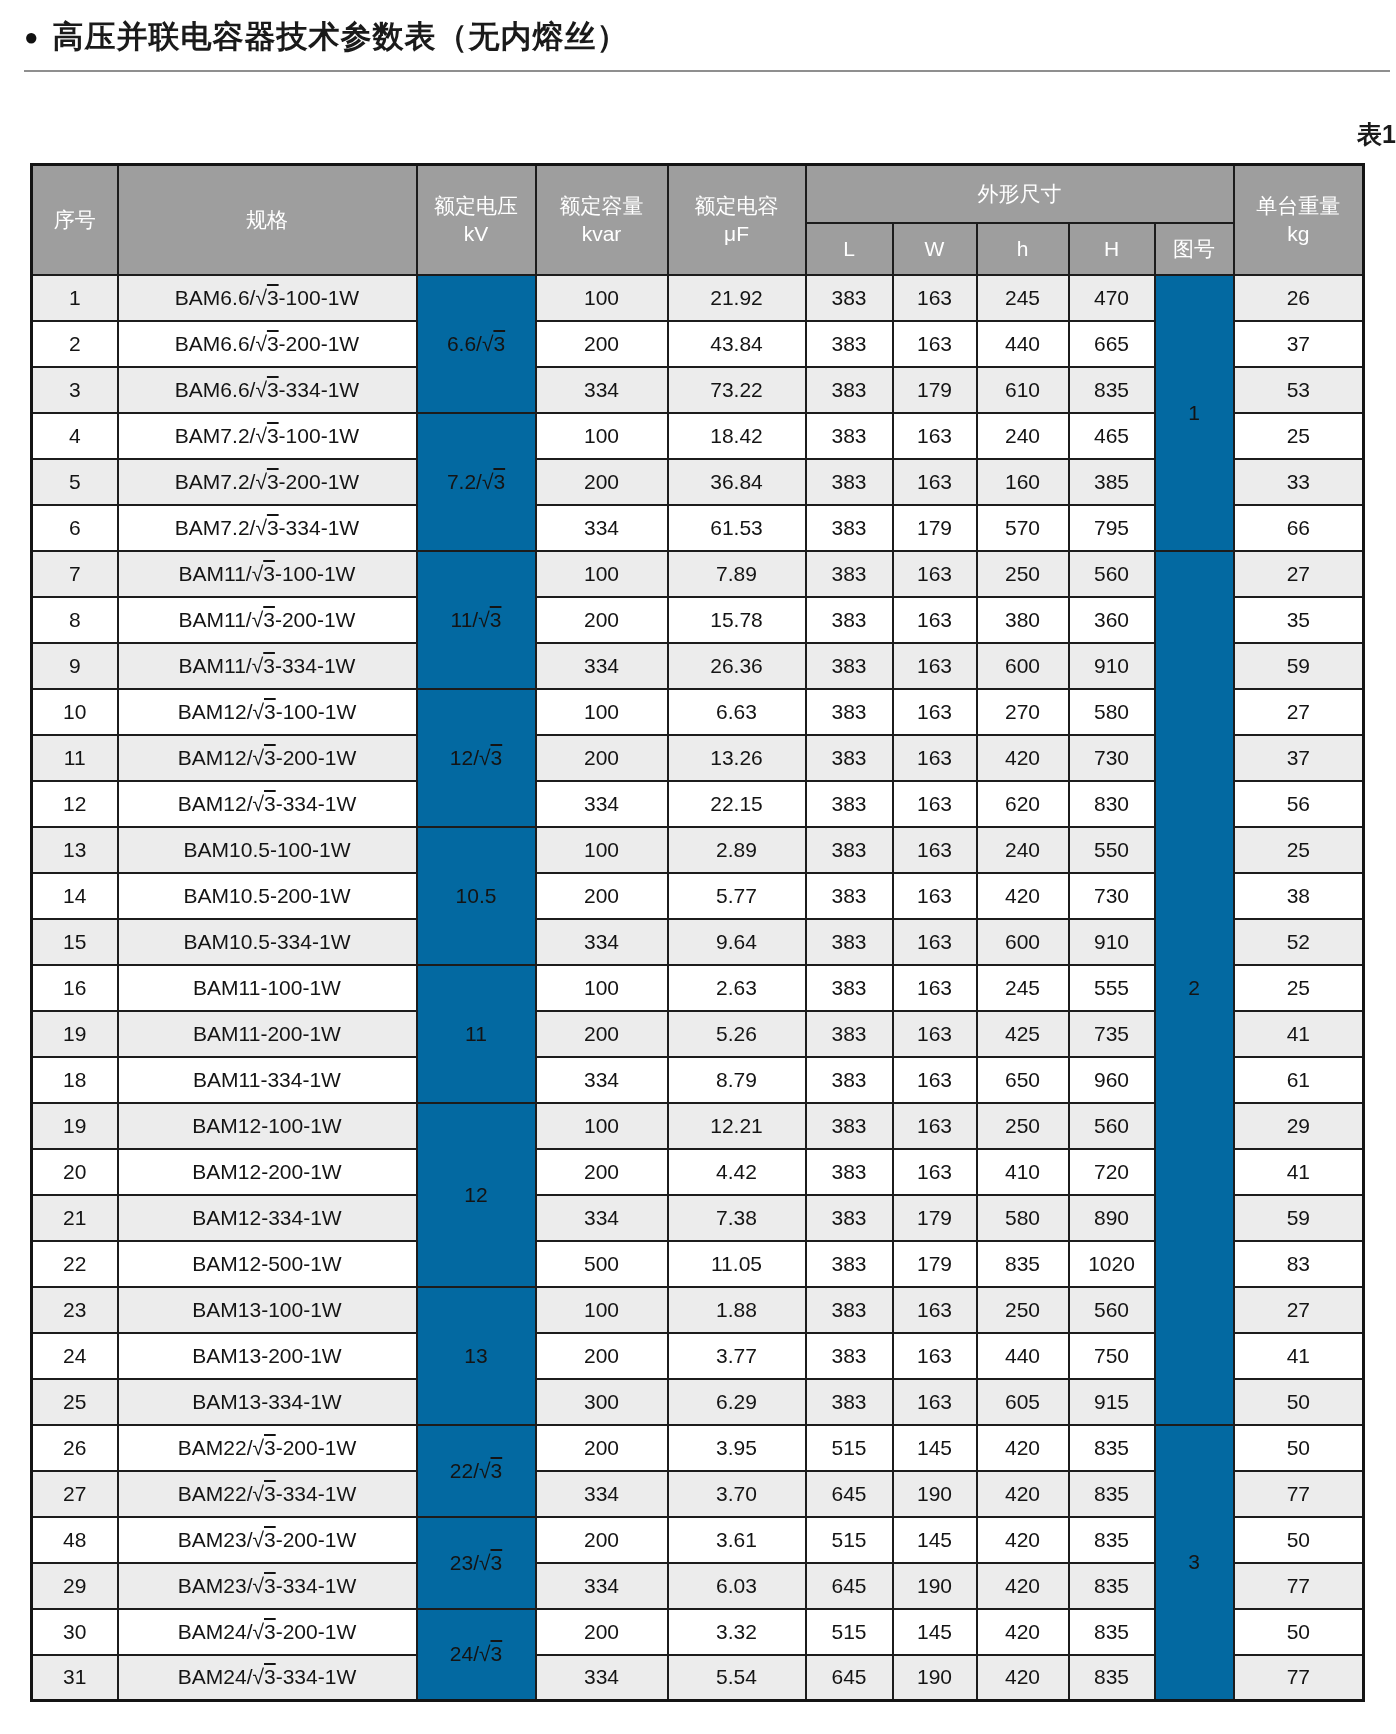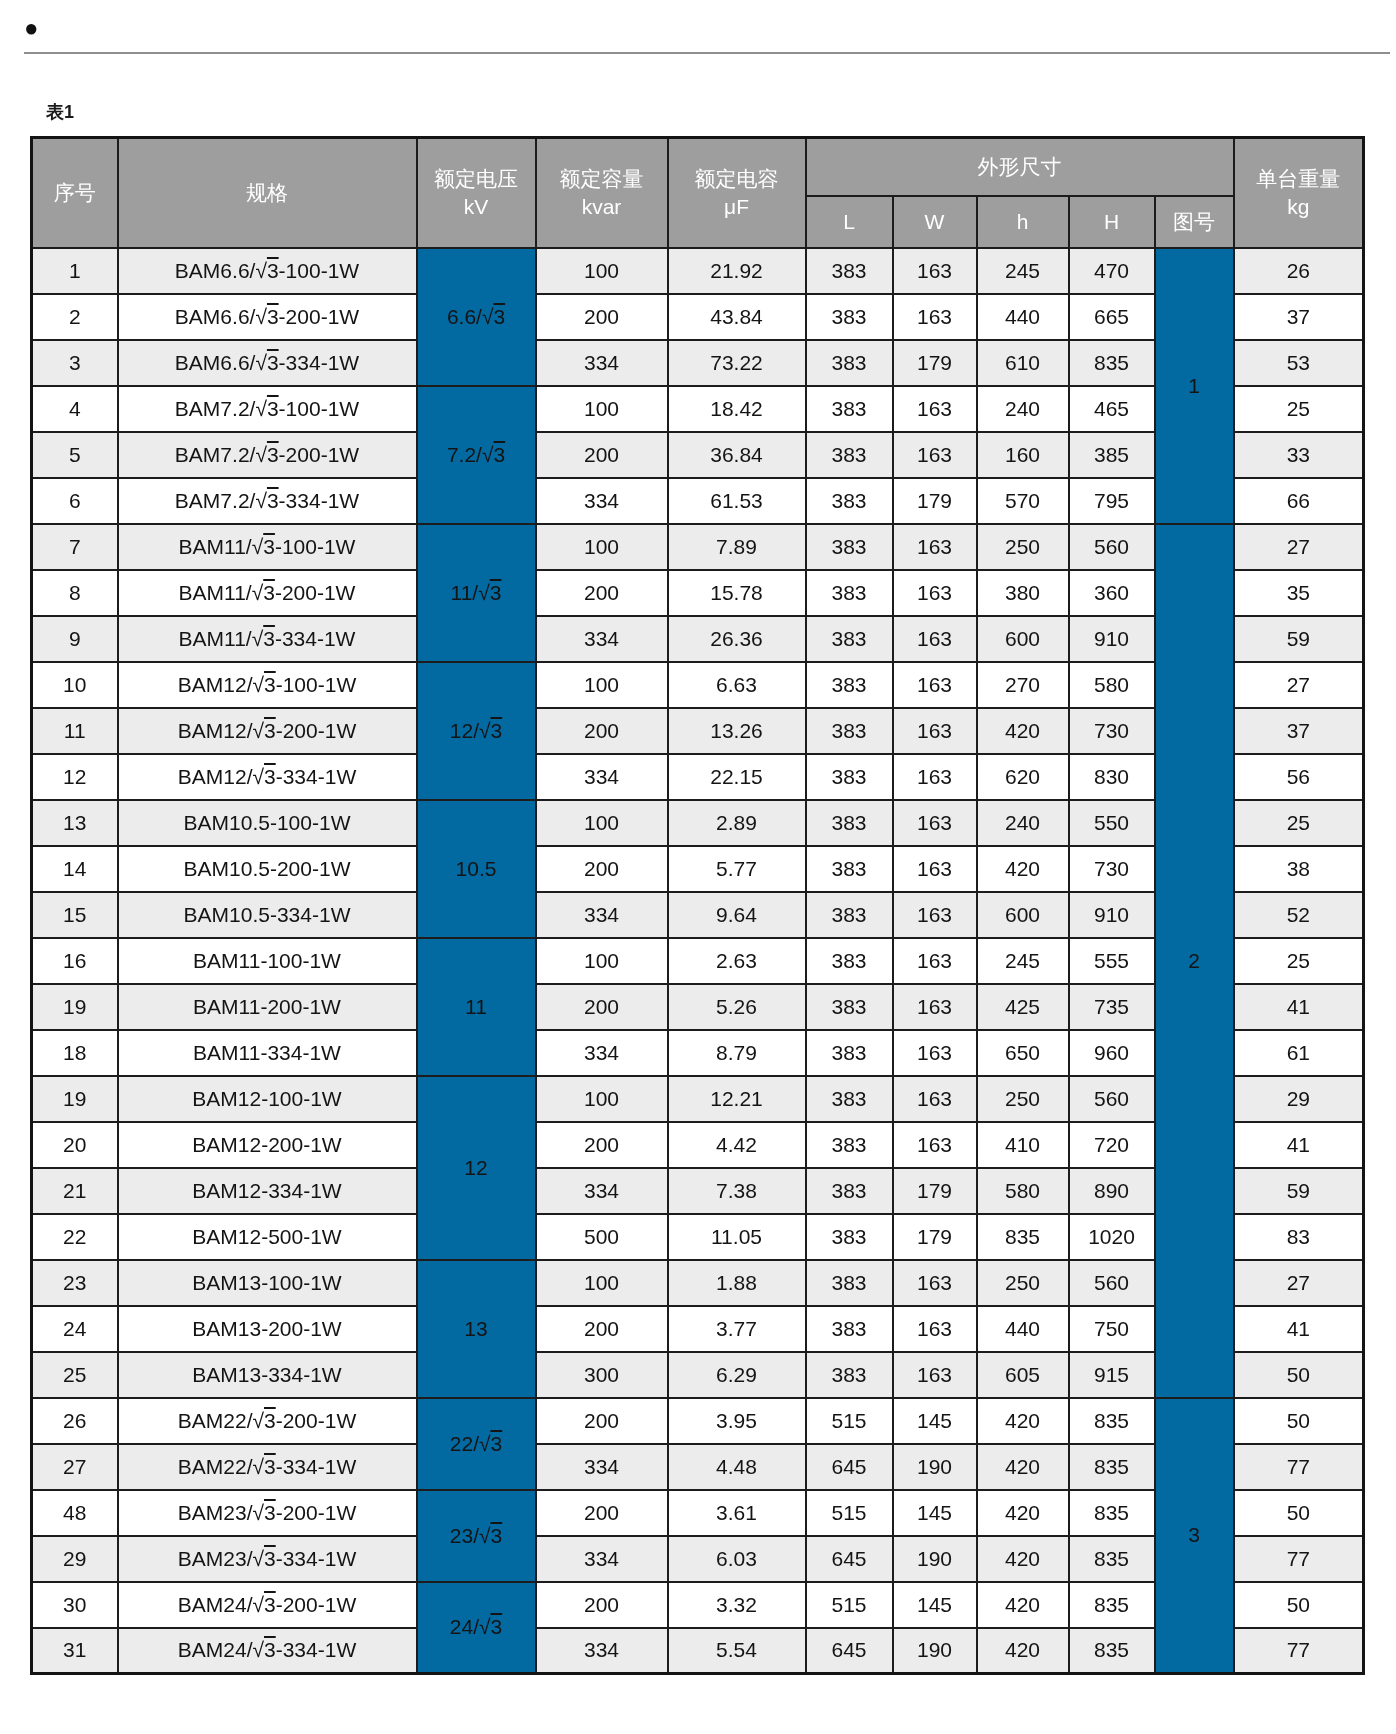--- a/index.html
+++ b/index.html
@@ -22,21 +22,21 @@
     font-size: 31px; font-weight: bold; letter-spacing: 1px;
     color: #1a1a1a;
   }
   .title-rule {
     margin: 12px 6px 0 24px;
     width: 1366px;
     border-top: 2px solid #8f8f8f;
   }
   .table-label {
     margin: 46px 0 0 46px;
-    font-size: 18px; font-weight: bold; color: #1a1a1a;
+    font-size: 25px; font-weight: bold; color: #1a1a1a; text-align: right;
   }
   table.params {
     border-collapse: collapse;
     table-layout: fixed;
     width: 1332px;
     margin: 12px 0 0 30px;
     border: 3px solid #141414;
   }
   table.params th, table.params td {
     border: 2px solid #1c1c1c;
@@ -63,20 +63,21 @@
   td.plain  { background: #ffffff; }
   td.merged { background: #0369a1; }
   td.fig-top { vertical-align: top; padding-top: 128px; }
   .ovl { text-decoration: overline; }
 </style>
 </head>
 <body>
 
 <div class="title-row">
   <span class="bullet">●</span>
+  <span class="page-title">高压并联电容器技术参数表（无内熔丝）</span>
 </div>
 <div class="title-rule"></div>
 
 <div class="table-label">表1</div>
 
 <table class="params">
   <colgroup>
     <col style="width:86px">
       <col style="width:299px">
       <col style="width:119px">
@@ -415,21 +416,21 @@
         <td class="plain">145</td>
         <td class="plain">420</td>
         <td class="plain">835</td>
         <td class="merged" rowspan="6">3</td>
         <td class="plain">50</td>
       </tr>
       <tr>
         <td class="stripe">27</td>
         <td class="stripe">BAM22/√<span class="ovl">3</span>-334-1W</td>
         <td class="stripe">334</td>
-        <td class="stripe">4.48</td>
+        <td class="stripe">3.70</td>
         <td class="stripe">645</td>
         <td class="stripe">190</td>
         <td class="stripe">420</td>
         <td class="stripe">835</td>
         <td class="stripe">77</td>
       </tr>
       <tr>
         <td class="plain">48</td>
         <td class="plain">BAM23/√<span class="ovl">3</span>-200-1W</td>
         <td class="merged" rowspan="2">23/√<span class="ovl">3</span></td>

